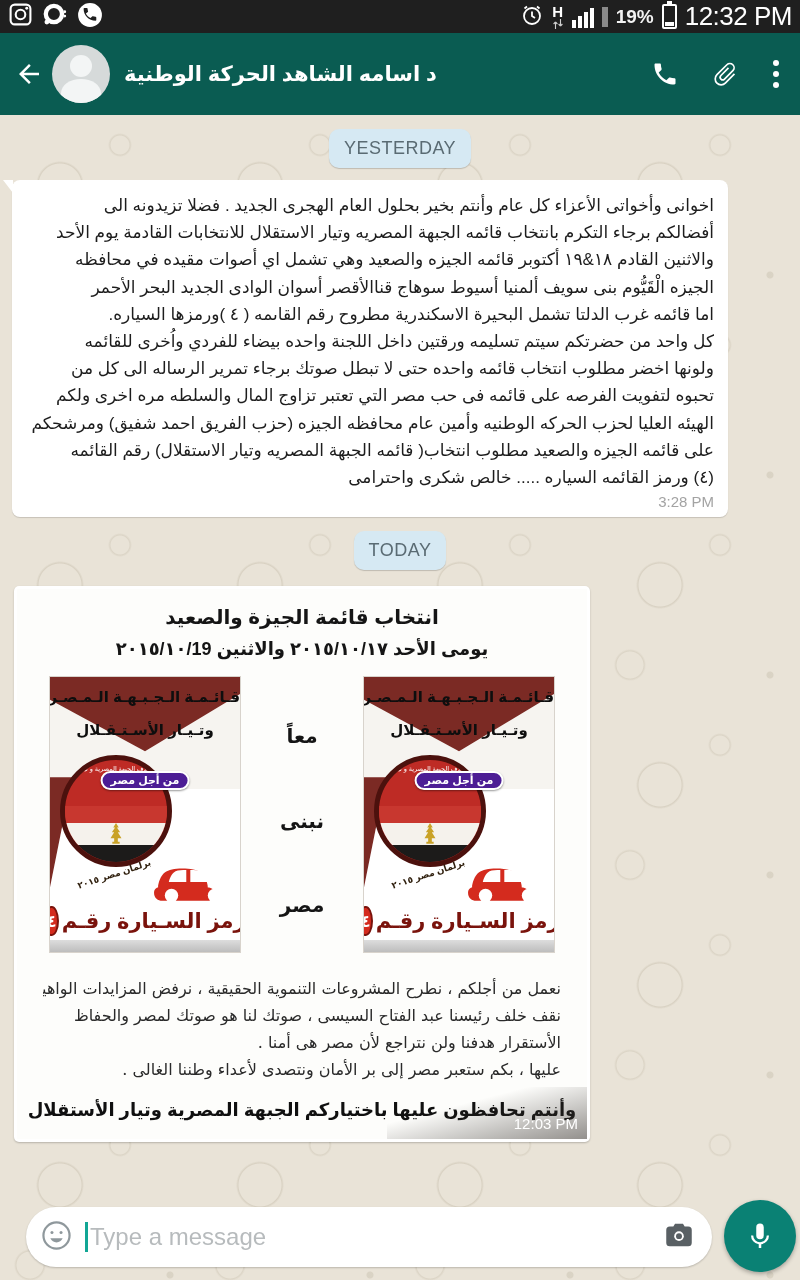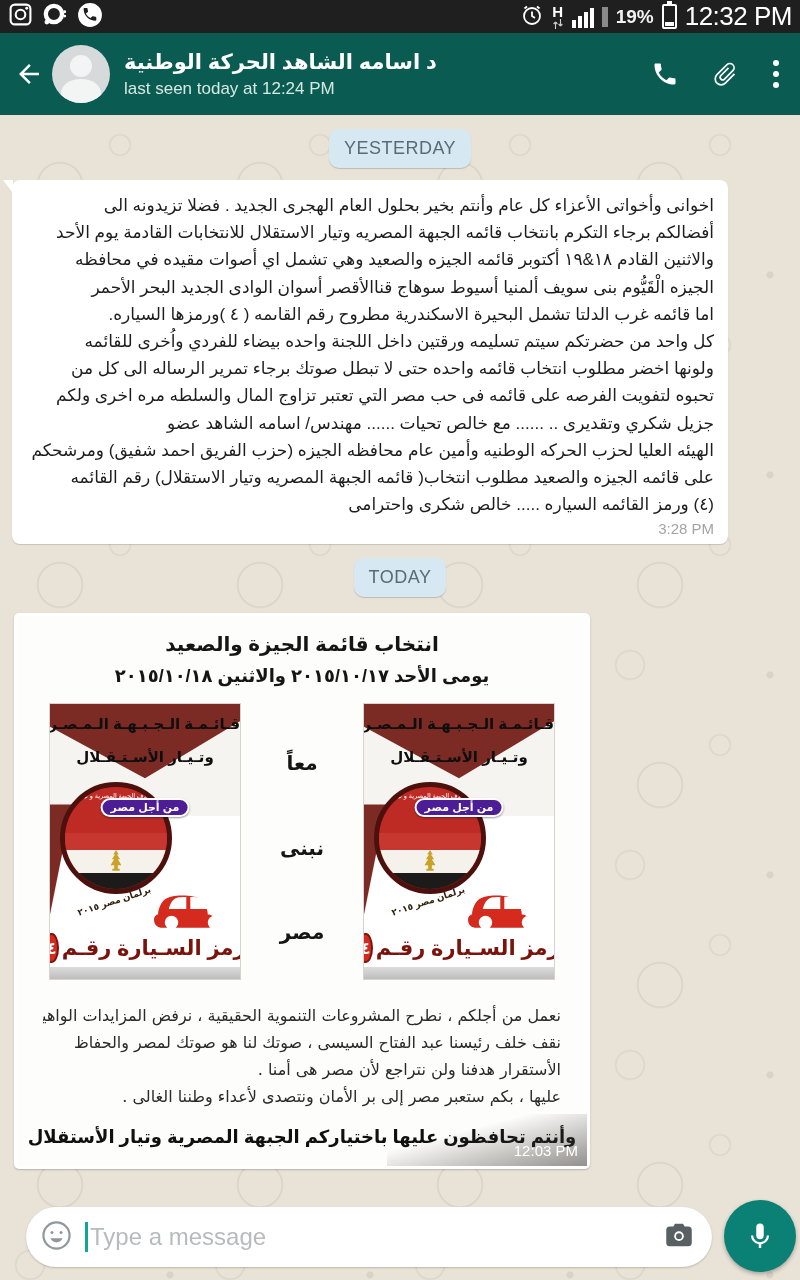--- a/index.html
+++ b/index.html
@@ -192,21 +192,20 @@
 
   <div class="appbar">
     <div class="back">
       <svg width="30" height="30" viewBox="0 0 24 24">
         <path d="M20 11H7.8l5.6-5.6L12 4l-8 8 8 8 1.4-1.4L7.8 13H20v-2z" fill="#fff"></path>
       </svg>
     </div>
     <div class="avatar"></div>
     <div class="titles">
       <div class="name">د اسامه الشاهد الحركة الوطنية</div>
-      <div class="sub">last seen today at 12:24 PM</div>
     </div>
     <div class="actions">
       <div class="act">
         <svg width="28" height="28" viewBox="0 0 24 24">
           <path d="M6.6 10.8c1.5 2.9 3.8 5.2 6.6 6.6l2.2-2.2c.3-.3.7-.4 1-.2 1.1.4 2.3.6 3.6.6.6 0 1 .4 1 1V20c0 .6-.4 1-1 1C10.6 21 3 13.4 3 4c0-.6.4-1 1-1h3.5c.6 0 1 .4 1 1 0 1.2.2 2.4.6 3.6.1.3 0 .7-.2 1L6.6 10.8z" fill="#fff"></path>
         </svg>
       </div>
       <div class="act">
         <svg width="27" height="27" viewBox="0 0 24 24" style="transform:rotate(45deg)">
           <path d="M16.5 6v11.5a4.5 4.5 0 0 1-9 0V5a3 3 0 0 1 6 0v10.5a1.5 1.5 0 0 1-3 0V6H9v9.5a3 3 0 0 0 6 0V5a4.5 4.5 0 0 0-9 0v12.5a6 6 0 0 0 12 0V6h-1.5z" fill="#fff"></path>
@@ -229,35 +228,34 @@
     <div class="bubble">
       <div class="msg">
         <div class="ln">اخوانى وأخواتى الأعزاء كل عام وأنتم بخير بحلول العام الهجرى الجديد . فضلا تزيدونه الى</div>
         <div class="ln">أفضالكم برجاء التكرم بانتخاب قائمه الجبهة المصريه وتيار الاستقلال للانتخابات القادمة يوم الأحد</div>
         <div class="ln">والاثنين القادم ١٨&amp;١٩ أكتوبر قائمه الجيزه والصعيد وهي تشمل اي أصوات مقيده في محافظه</div>
         <div class="ln">الجيزه الْقَيُّوم بنى سويف ألمنيا أسيوط سوهاج قناالأقصر أسوان الوادى الجديد البحر الأحمر</div>
         <div class="ln">اما قائمه غرب الدلتا تشمل البحيرة الاسكندرية مطروح    رقم القاىمه ( ٤ )ورمزها السياره.</div>
         <div class="ln">كل واحد من حضرتكم سيتم تسليمه ورقتين داخل اللجنة واحده بيضاء للفردي واُخرى للقائمه</div>
         <div class="ln">ولونها اخضر مطلوب انتخاب قائمه واحده حتى لا تبطل صوتك برجاء تمرير الرساله الى كل من</div>
         <div class="ln">تحبوه لتفويت الفرصه على قائمه فى حب مصر التي تعتبر تزاوج المال والسلطه مره اخرى ولكم</div>
-        <div class="ln">جزيل شكري وتقديرى   ..  ......  مع خالص تحيات ......     مهندس/ اسامه الشاهد عضو</div>
         <div class="ln">الهيئه العليا لحزب الحركه الوطنيه وأمين عام محافظه الجيزه (حزب الفريق احمد شفيق) ومرشحكم</div>
         <div class="ln">على قائمه الجيزه والصعيد مطلوب انتخاب( قائمه الجبهة المصريه وتيار الاستقلال) رقم القائمه</div>
         <div class="ln">(٤) ورمز القائمه السياره ..... خالص شكرى واحترامى</div>
       </div>
       <div class="msg-time">3:28 PM</div>
     </div>
 
     <div class="chip">TODAY</div>
 
     <div class="imgmsg">
       <div class="flyer">
         <div class="flyer-head">
           <div class="flyer-title">انتخاب قائمة الجيزة والصعيد</div>
-          <div class="flyer-dates">يومى الأحد ٢٠١٥/١٠/١٧   والاثنين ٢٠١٥/١٠/١٨</div>
+          <div class="flyer-dates">يومى الأحد ٢٠١٥/١٠/١٧   والاثنين ٢٠١٥/١٠/19</div>
         </div>
 
         <div class="posters">
 
           <div class="poster">
             <div class="p-top"></div>
             <div class="p-wedge"></div>
             <div class="p-l1">قـائـمـة الـجـبـهـة الـمـصـريـة</div>
             <div class="p-l2">وتـيـار الأسـتـقـلال</div>
             <div class="p-emblem">

